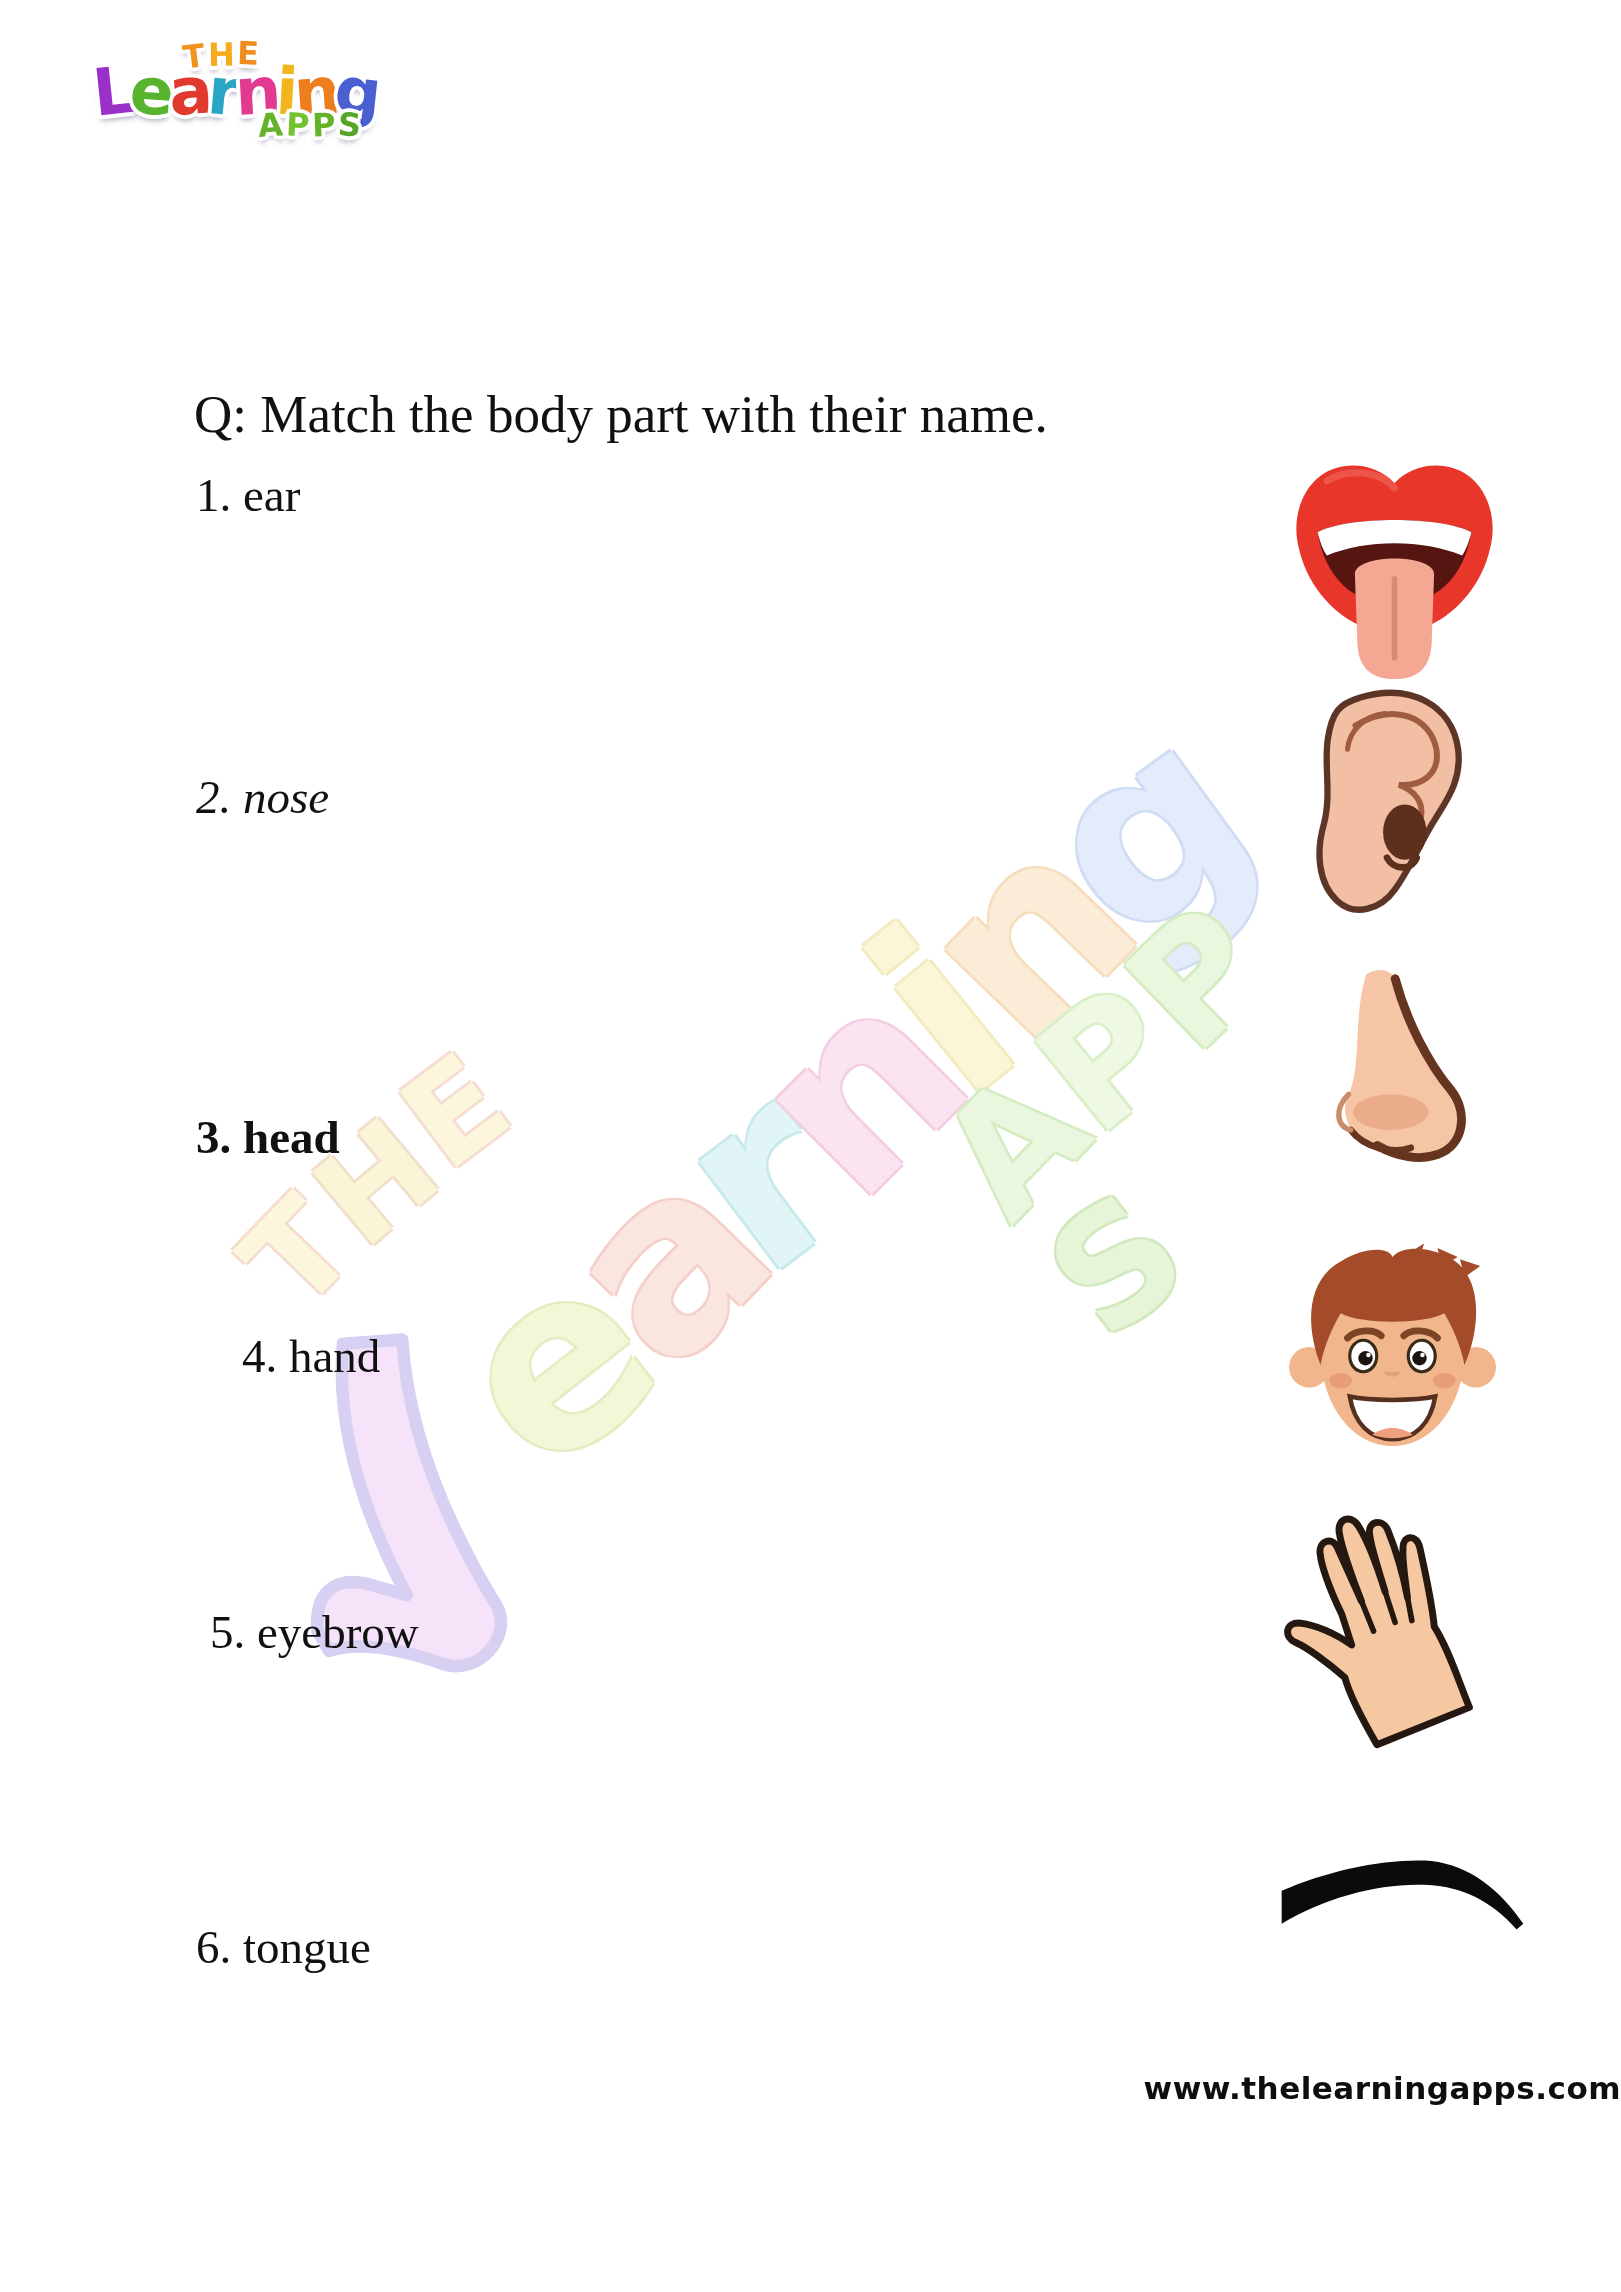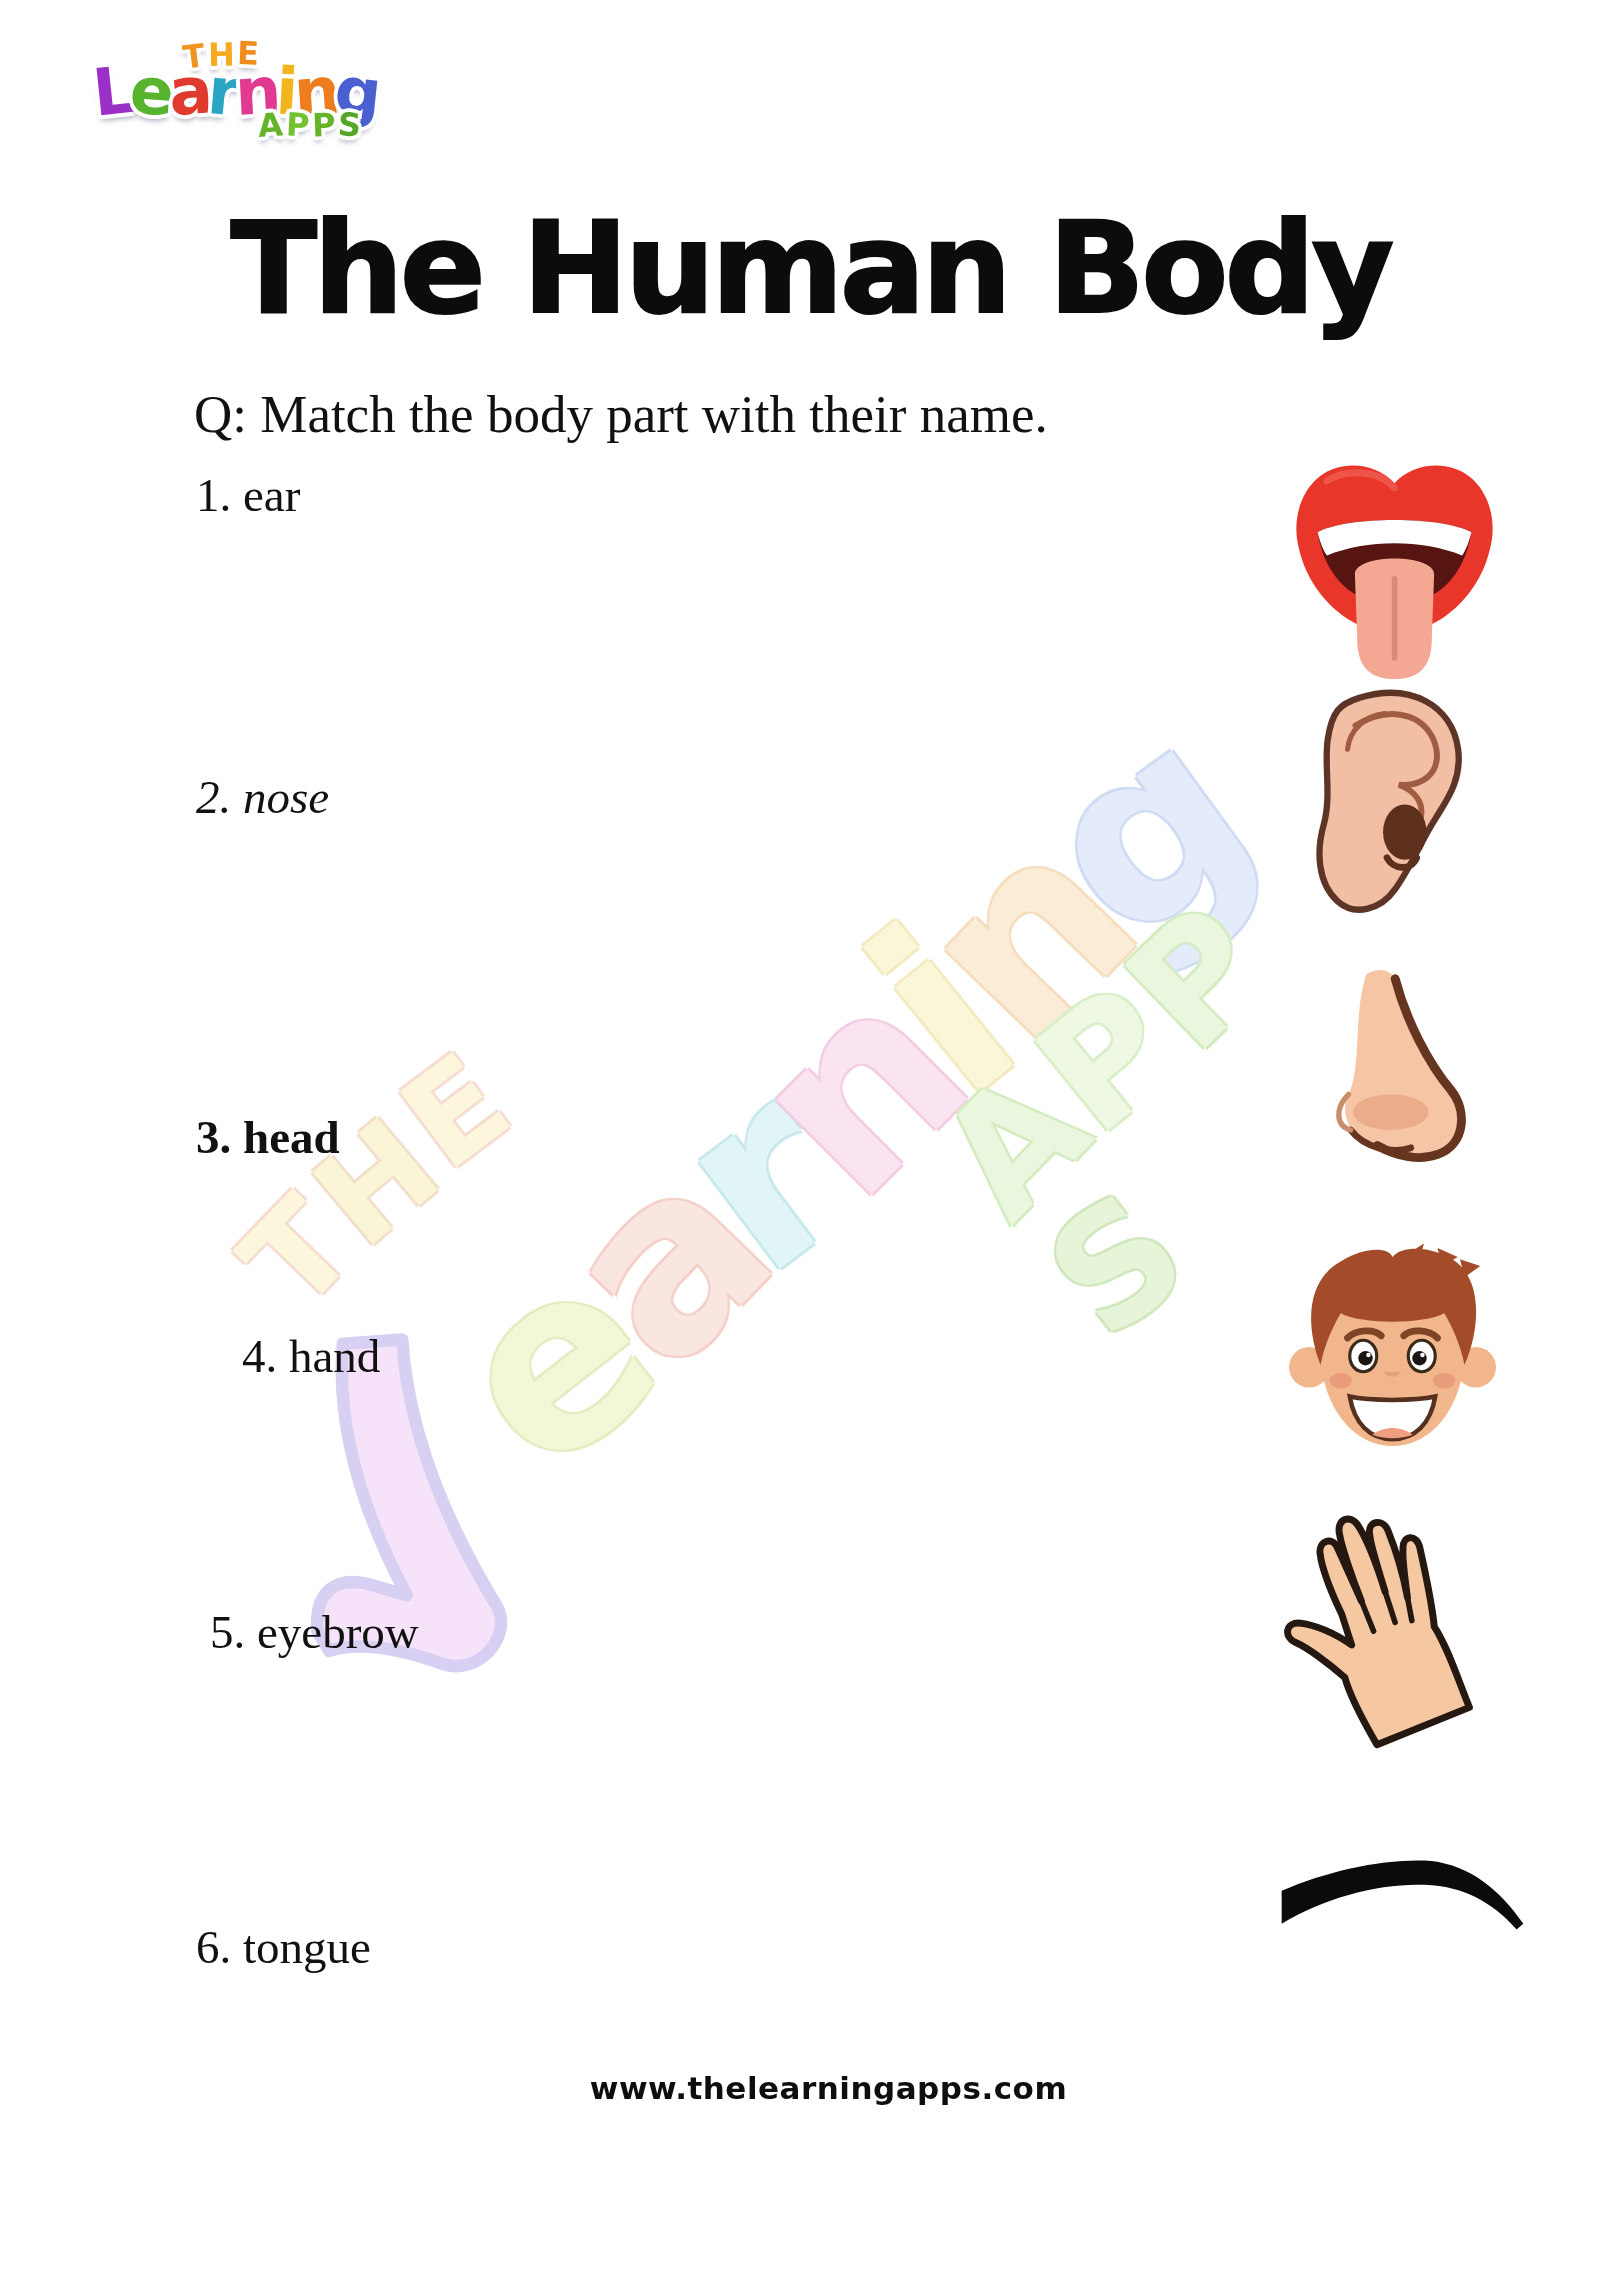--- a/index.html
+++ b/index.html
@@ -42,21 +42,21 @@
   
   .art { position:absolute; z-index:2; }
   .art svg { width:100%; height:100%; display:block; }
   .art-tongue { left:1277px; top:453px;  width:235px; height:233px; }
   .art-ear    { left:1300px; top:686px;  width:178px; height:237px; }
   .art-nose   { left:1304px; top:961px;  width:178px; height:229px; }
   .art-head   { left:1276px; top:1239px; width:233px; height:225px; }
   .art-hand   { left:1260px; top:1498px; width:247px; height:255px; }
   .art-brow   { left:1269px; top:1829px; width:267px; height:116px; }
 
-  .footer { position:absolute; top:2070px; left:0; width:100%; text-align:center; z-index:2;
+  .footer { position:absolute; top:2070px; left:0; width:100%; text-align:right; z-index:2;
             font-family:"DejaVu Sans", sans-serif; font-weight:bold; font-size:31px;
             letter-spacing:0.5px; color:#0e0e0e;padding-left:36px; }
 </style>
 </head>
 <body>
 
 <div class="page">
 
   <header class="logo">
     <div class="logo-the"><span style="color: rgb(240, 147, 31); transform: rotate(-4deg);">T</span><span style="color: rgb(246, 171, 30); transform: rotate(2deg);">H</span><span style="color: rgb(239, 140, 29); transform: rotate(5deg);">E</span></div>
@@ -68,21 +68,20 @@
     <div class="wm-the"><span style="color: rgb(248, 240, 192); text-shadow: rgb(238, 195, 174) 2.9px 0px 0px, rgb(238, 195, 174) -2.9px 0px 0px, rgb(238, 195, 174) 0px 2.9px 0px, rgb(238, 195, 174) 0px -2.9px 0px; transform: rotate(-4deg);">T</span><span style="color: rgb(246, 238, 182); text-shadow: rgb(232, 198, 164) 2.9px 0px 0px, rgb(232, 198, 164) -2.9px 0px 0px, rgb(232, 198, 164) 0px 2.9px 0px, rgb(232, 198, 164) 0px -2.9px 0px; transform: rotate(2deg);">H</span><span style="color: rgb(248, 240, 192); text-shadow: rgb(238, 195, 174) 2.9px 0px 0px, rgb(238, 195, 174) -2.9px 0px 0px, rgb(238, 195, 174) 0px 2.9px 0px, rgb(238, 195, 174) 0px -2.9px 0px; transform: rotate(5deg);">E</span></div>
     <div class="wm-main">
       <svg class="wm-check" viewBox="0 0 200 220">
         <path d="M18 122 C34 104 52 104 64 128 L74 148 C96 84 126 38 164 8 L192 34 C156 72 128 124 108 196 C100 216 68 216 58 196 C46 168 32 146 14 136 Z" stroke="#b9abe8" stroke-width="8" stroke-linejoin="round" fill="#f0ccf5"></path>
       </svg>
       <span class="wm-earning"><span style="color: rgb(234, 242, 184); text-shadow: rgb(203, 224, 146) 2.9px 0px 0px, rgb(203, 224, 146) -2.9px 0px 0px, rgb(203, 224, 146) 0px 2.9px 0px, rgb(203, 224, 146) 0px -2.9px 0px; transform: rotate(4deg);">e</span><span style="color: rgb(247, 210, 201); text-shadow: rgb(238, 171, 158) 2.9px 0px 0px, rgb(238, 171, 158) -2.9px 0px 0px, rgb(238, 171, 158) 0px 2.9px 0px, rgb(238, 171, 158) 0px -2.9px 0px; transform: rotate(-4deg);">a</span><span style="color: rgb(201, 236, 240); text-shadow: rgb(156, 216, 222) 2.9px 0px 0px, rgb(156, 216, 222) -2.9px 0px 0px, rgb(156, 216, 222) 0px 2.9px 0px, rgb(156, 216, 222) 0px -2.9px 0px; transform: rotate(5deg);">r</span><span style="color: rgb(247, 207, 230); text-shadow: rgb(235, 166, 203) 2.9px 0px 0px, rgb(235, 166, 203) -2.9px 0px 0px, rgb(235, 166, 203) 0px 2.9px 0px, rgb(235, 166, 203) 0px -2.9px 0px; transform: rotate(-3deg);">n</span><span style="color: rgb(248, 240, 184); text-shadow: rgb(234, 217, 140) 2.9px 0px 0px, rgb(234, 217, 140) -2.9px 0px 0px, rgb(234, 217, 140) 0px 2.9px 0px, rgb(234, 217, 140) 0px -2.9px 0px; transform: rotate(3deg);">i</span><span style="color: rgb(248, 222, 184); text-shadow: rgb(239, 194, 138) 2.9px 0px 0px, rgb(239, 194, 138) -2.9px 0px 0px, rgb(239, 194, 138) 0px 2.9px 0px, rgb(239, 194, 138) 0px -2.9px 0px; transform: rotate(-4deg);">n</span><span style="color: rgb(207, 220, 246); text-shadow: rgb(168, 192, 234) 2.9px 0px 0px, rgb(168, 192, 234) -2.9px 0px 0px, rgb(168, 192, 234) 0px 2.9px 0px, rgb(168, 192, 234) 0px -2.9px 0px; transform: rotate(6deg);">g</span></span>
     </div>
     <div class="wm-apps"><span style="color: rgb(218, 240, 194); text-shadow: rgb(178, 221, 144) 2.9px 0px 0px, rgb(178, 221, 144) -2.9px 0px 0px, rgb(178, 221, 144) 0px 2.9px 0px, rgb(178, 221, 144) 0px -2.9px 0px; transform: rotate(-4deg);">A</span><span style="color: rgb(226, 244, 204); text-shadow: rgb(187, 226, 154) 2.9px 0px 0px, rgb(187, 226, 154) -2.9px 0px 0px, rgb(187, 226, 154) 0px 2.9px 0px, rgb(187, 226, 154) 0px -2.9px 0px; transform: rotate(3deg);">P</span><span style="color: rgb(218, 240, 194); text-shadow: rgb(178, 221, 144) 2.9px 0px 0px, rgb(178, 221, 144) -2.9px 0px 0px, rgb(178, 221, 144) 0px 2.9px 0px, rgb(178, 221, 144) 0px -2.9px 0px; transform: rotate(-2deg);">P</span><span style="color: rgb(210, 236, 186); text-shadow: rgb(170, 215, 136) 2.9px 0px 0px, rgb(170, 215, 136) -2.9px 0px 0px, rgb(170, 215, 136) 0px 2.9px 0px, rgb(170, 215, 136) 0px -2.9px 0px; transform: rotate(4deg);">S</span></div>
   </div>
 
-  <h1 class="title">The Human Body</h1>
   <p class="question">Q: Match the body part with their name.</p>
 
   <div class="item item-1">1. ear</div>
   <div class="item item-2">2. nose</div>
   <div class="item item-3">3. head</div>
   <div class="item item-4">4. hand</div>
   <div class="item item-5">5. eyebrow</div>
   <div class="item item-6">6. tongue</div>
 
   <figure class="art art-tongue">

